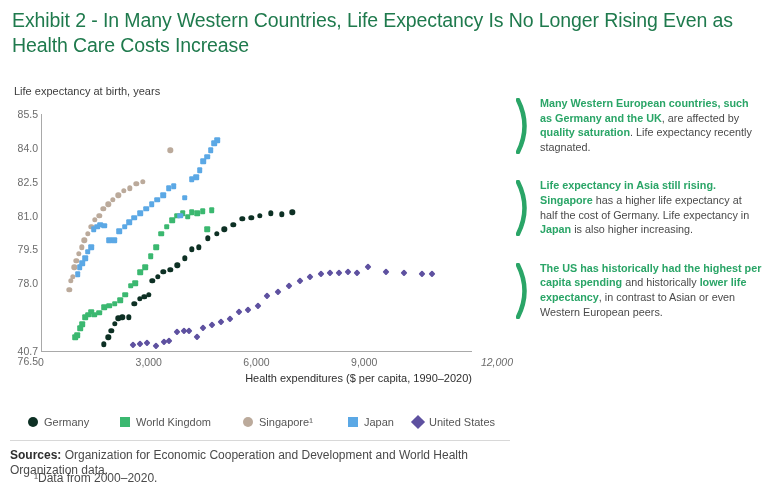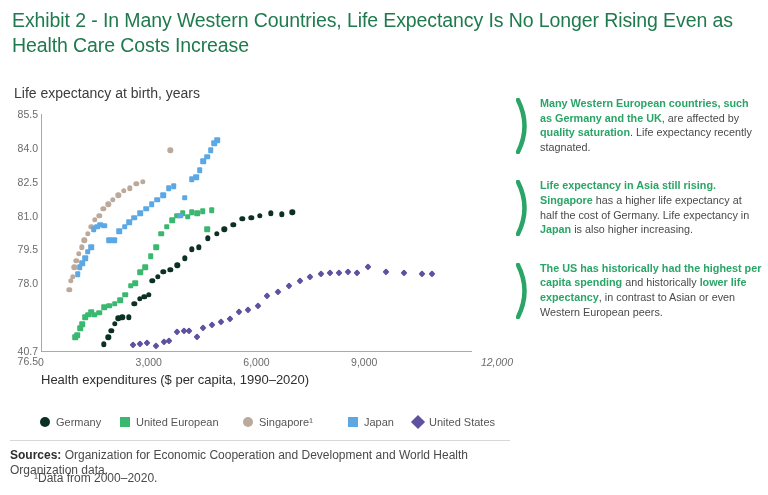--- a/index.html
+++ b/index.html
@@ -12,42 +12,42 @@
     position:relative;
     overflow:hidden;
   }
   #title {
     position:absolute; left:12px; top:8px; width:740px;
     font-size:19.5px; line-height:25px; font-weight:400;
     color:#1f7a4d; letter-spacing:-0.1px;
   }
   #y-axis-title {
     position:absolute; left:14px; top:85px;
-    font-size:14px; color:#3c3c3c;
+    font-size:11px; color:#3c3c3c;
   }
   
   #plot-wrap { position:absolute; left:0; top:100px; width:500px; height:260px; }
   #plot-area {
     position:absolute; left:41px; top:14px; width:431px; height:237px;
   }
   #axis-x { position:absolute; left:41px; top:251px; width:431px; height:1px; background:#a9a9a9; }
   #axis-y { position:absolute; left:41px; top:14px; width:1px; height:238px; background:#a9a9a9; }
   .ytick {
     position:absolute; right:0; width:34px; text-align:right;
     font-size:10.5px; color:#6b6b6b; transform:translateY(-50%);
   }
   #y-ticks { position:absolute; left:0; top:14px; width:38px; height:237px; }
   #x-ticks { position:absolute; left:41px; top:256px; width:431px; height:16px; }
   .xtick {
     position:absolute; font-size:10.5px; color:#6b6b6b;
     transform:translateX(-50%); white-space:nowrap;
   }
   #x-axis-title {
     position:absolute; left:41px; top:272px; width:431px;
-    text-align:left; font-size:13px; color:#2e2e2e;
+    text-align:right; font-size:11px; color:#2e2e2e;
   }
   .pt { position:absolute; }
   .pt.circle { border-radius:50%; }
   .pt.square { border-radius:1px; }
   .pt.diamond { border-radius:1px; transform:translate(-50%,-50%) rotate(45deg); }
   .pt.circle, .pt.square { transform:translate(-50%,-50%); }
   
   #annotations { position:absolute; left:512px; top:96px; width:250px; }
   .annot { position:relative; padding-left:28px; margin-bottom:24px; }
   .annot .chev { position:absolute; left:4px; top:2px; width:18px; height:56px; }
@@ -264,27 +264,27 @@
     </div>
     <div class="annot">
       <svg class="chev" viewBox="0 0 18 56">
         <path d="M2 2 Q15 28 2 54" fill="none" stroke="#2aa567" stroke-width="4.5" stroke-linecap="round"></path>
       </svg>
       <p><b>The US has historically had the highest per capita spending</b><span> and historically </span><b>lower life expectancy</b><span>, in contrast to Asian or even Western European peers.</span></p>
     </div>
   </div>
 
 <div id="legend">
-    <div class="leg" style="left: 12px;">
+    <div class="leg" style="left: 0px;">
       <span class="mk circle" style="background: rgb(13, 48, 36);"></span>
       <span>Germany</span>
     </div>
     <div class="leg" style="left: 92px;">
       <span class="mk square" style="background: rgb(59, 184, 112);"></span>
-      <span>United European</span>
+      <span>World Kingdom</span>
     </div>
     <div class="leg" style="left: 215px;">
       <span class="mk circle" style="background: rgb(187, 170, 155);"></span>
       <span>Singapore¹</span>
     </div>
     <div class="leg" style="left: 320px;">
       <span class="mk square" style="background: rgb(91, 168, 229);"></span>
       <span>Japan</span>
     </div>
     <div class="leg" style="left: 385px;">

